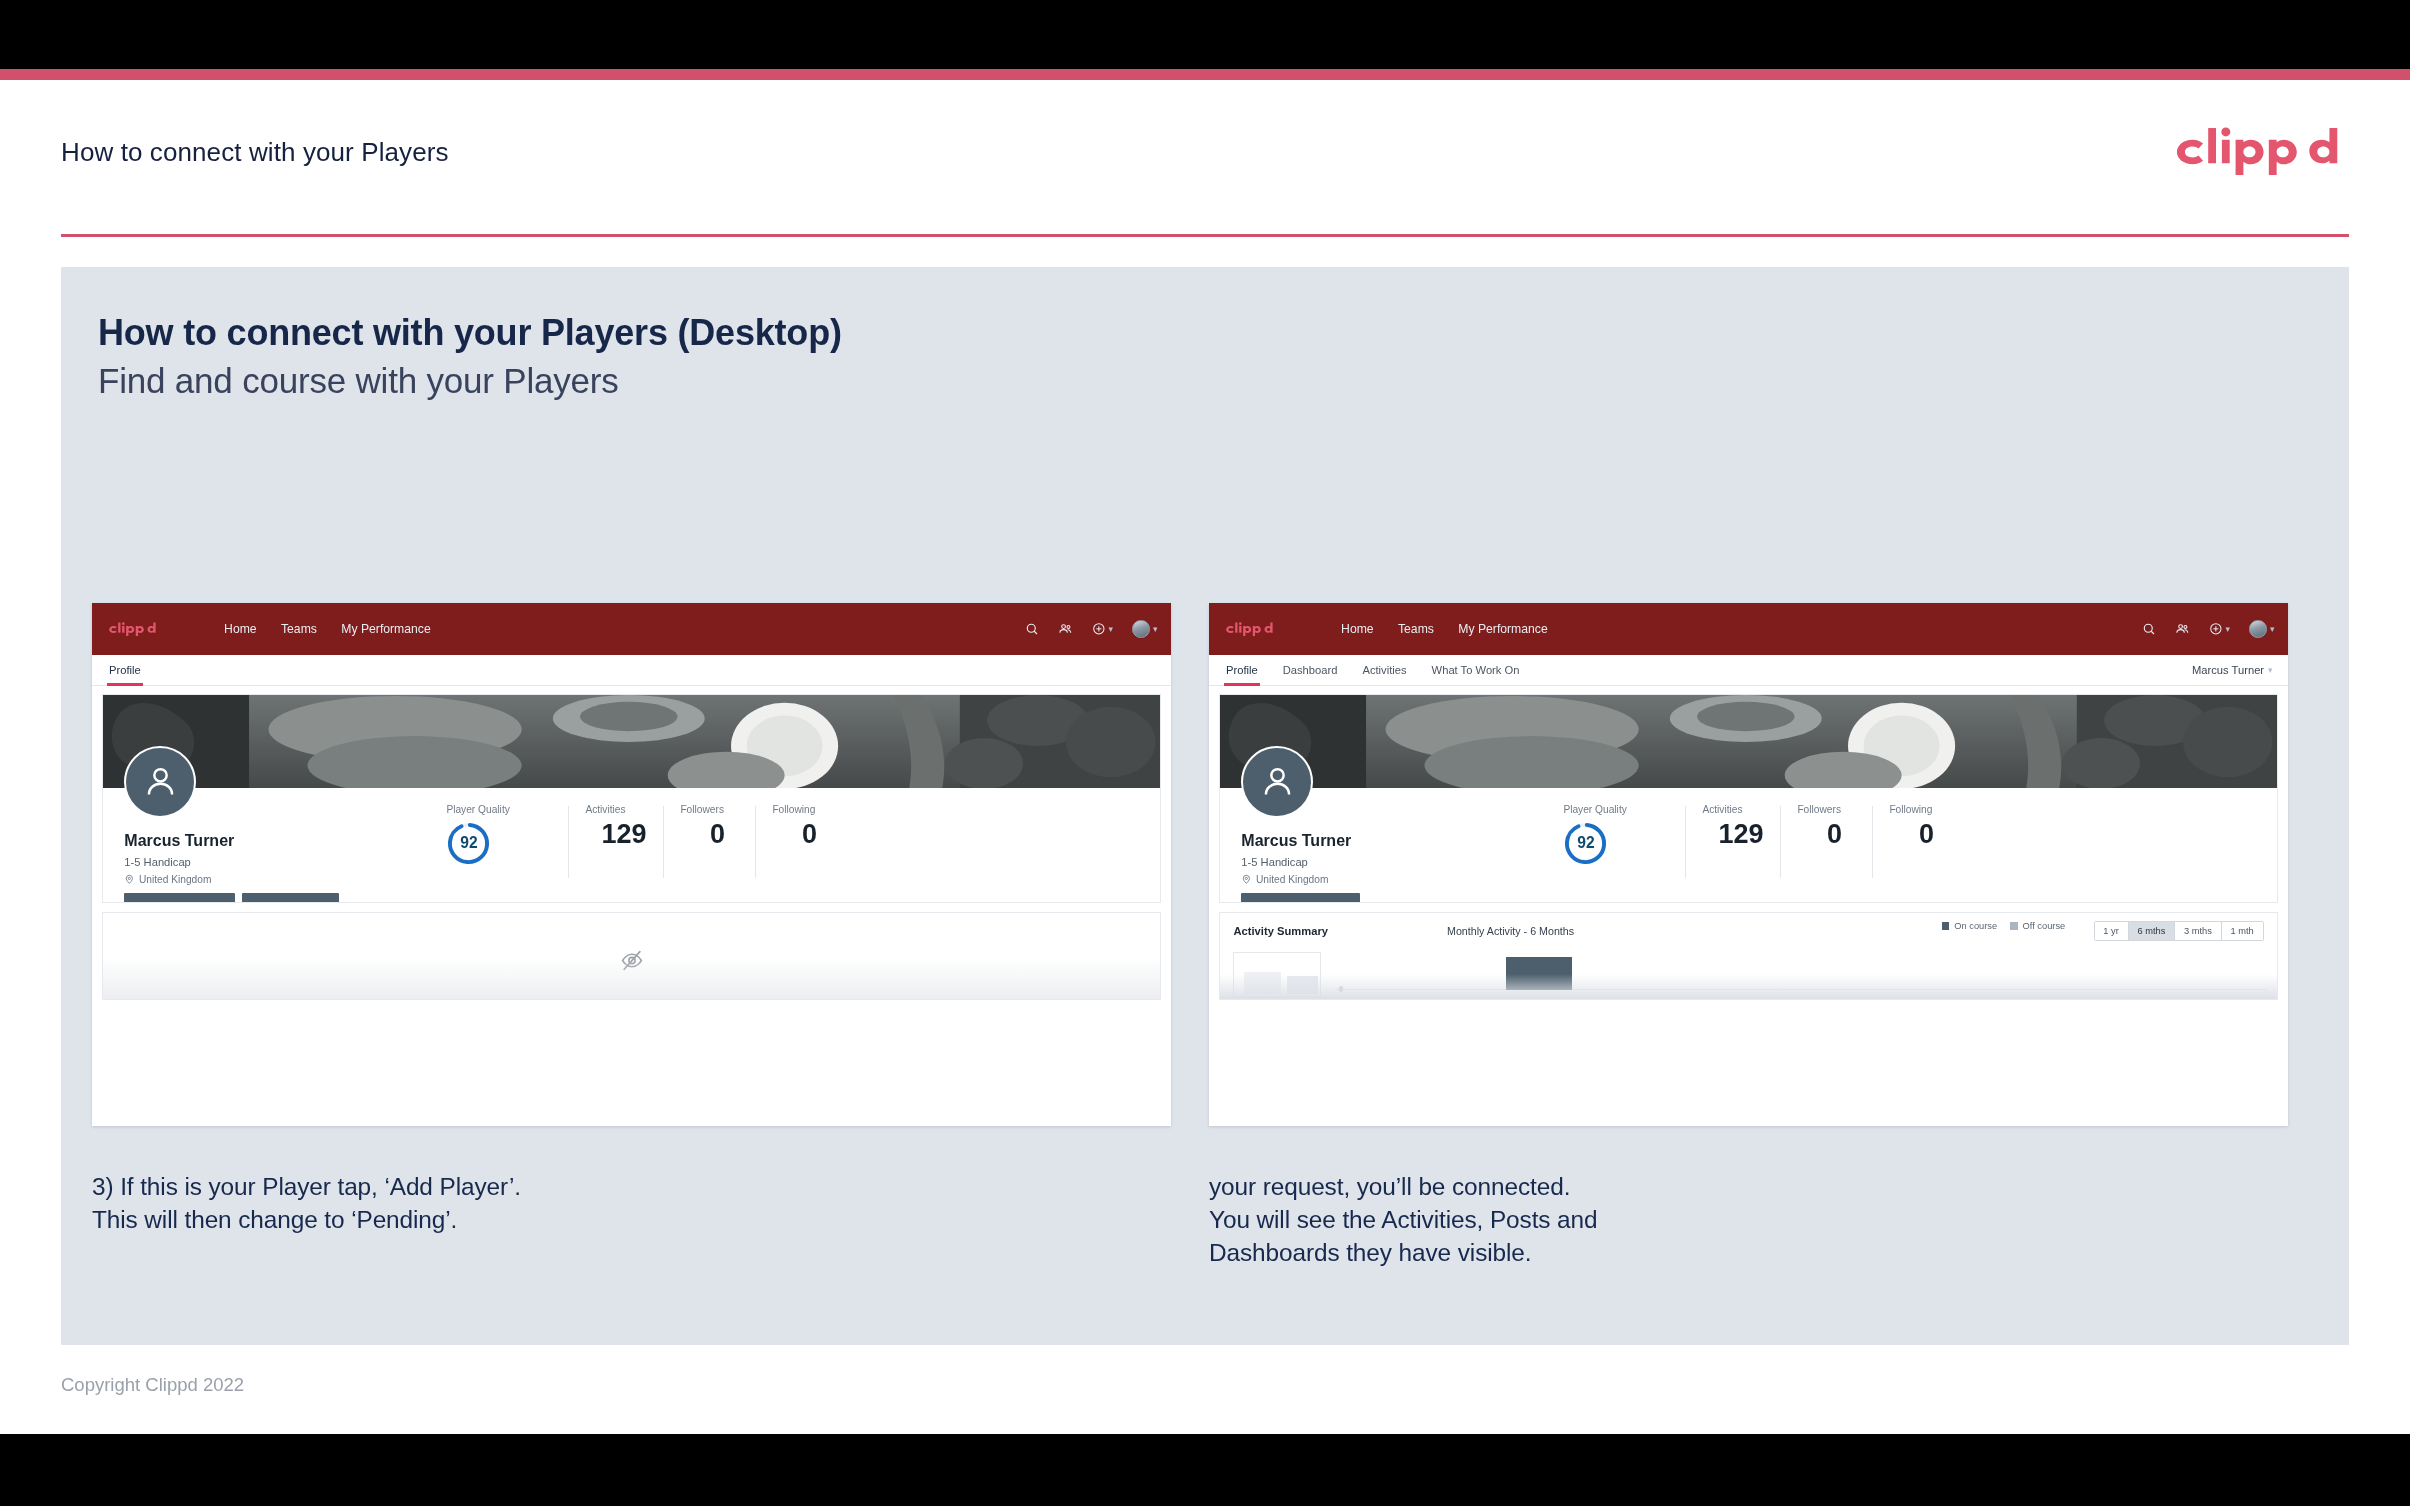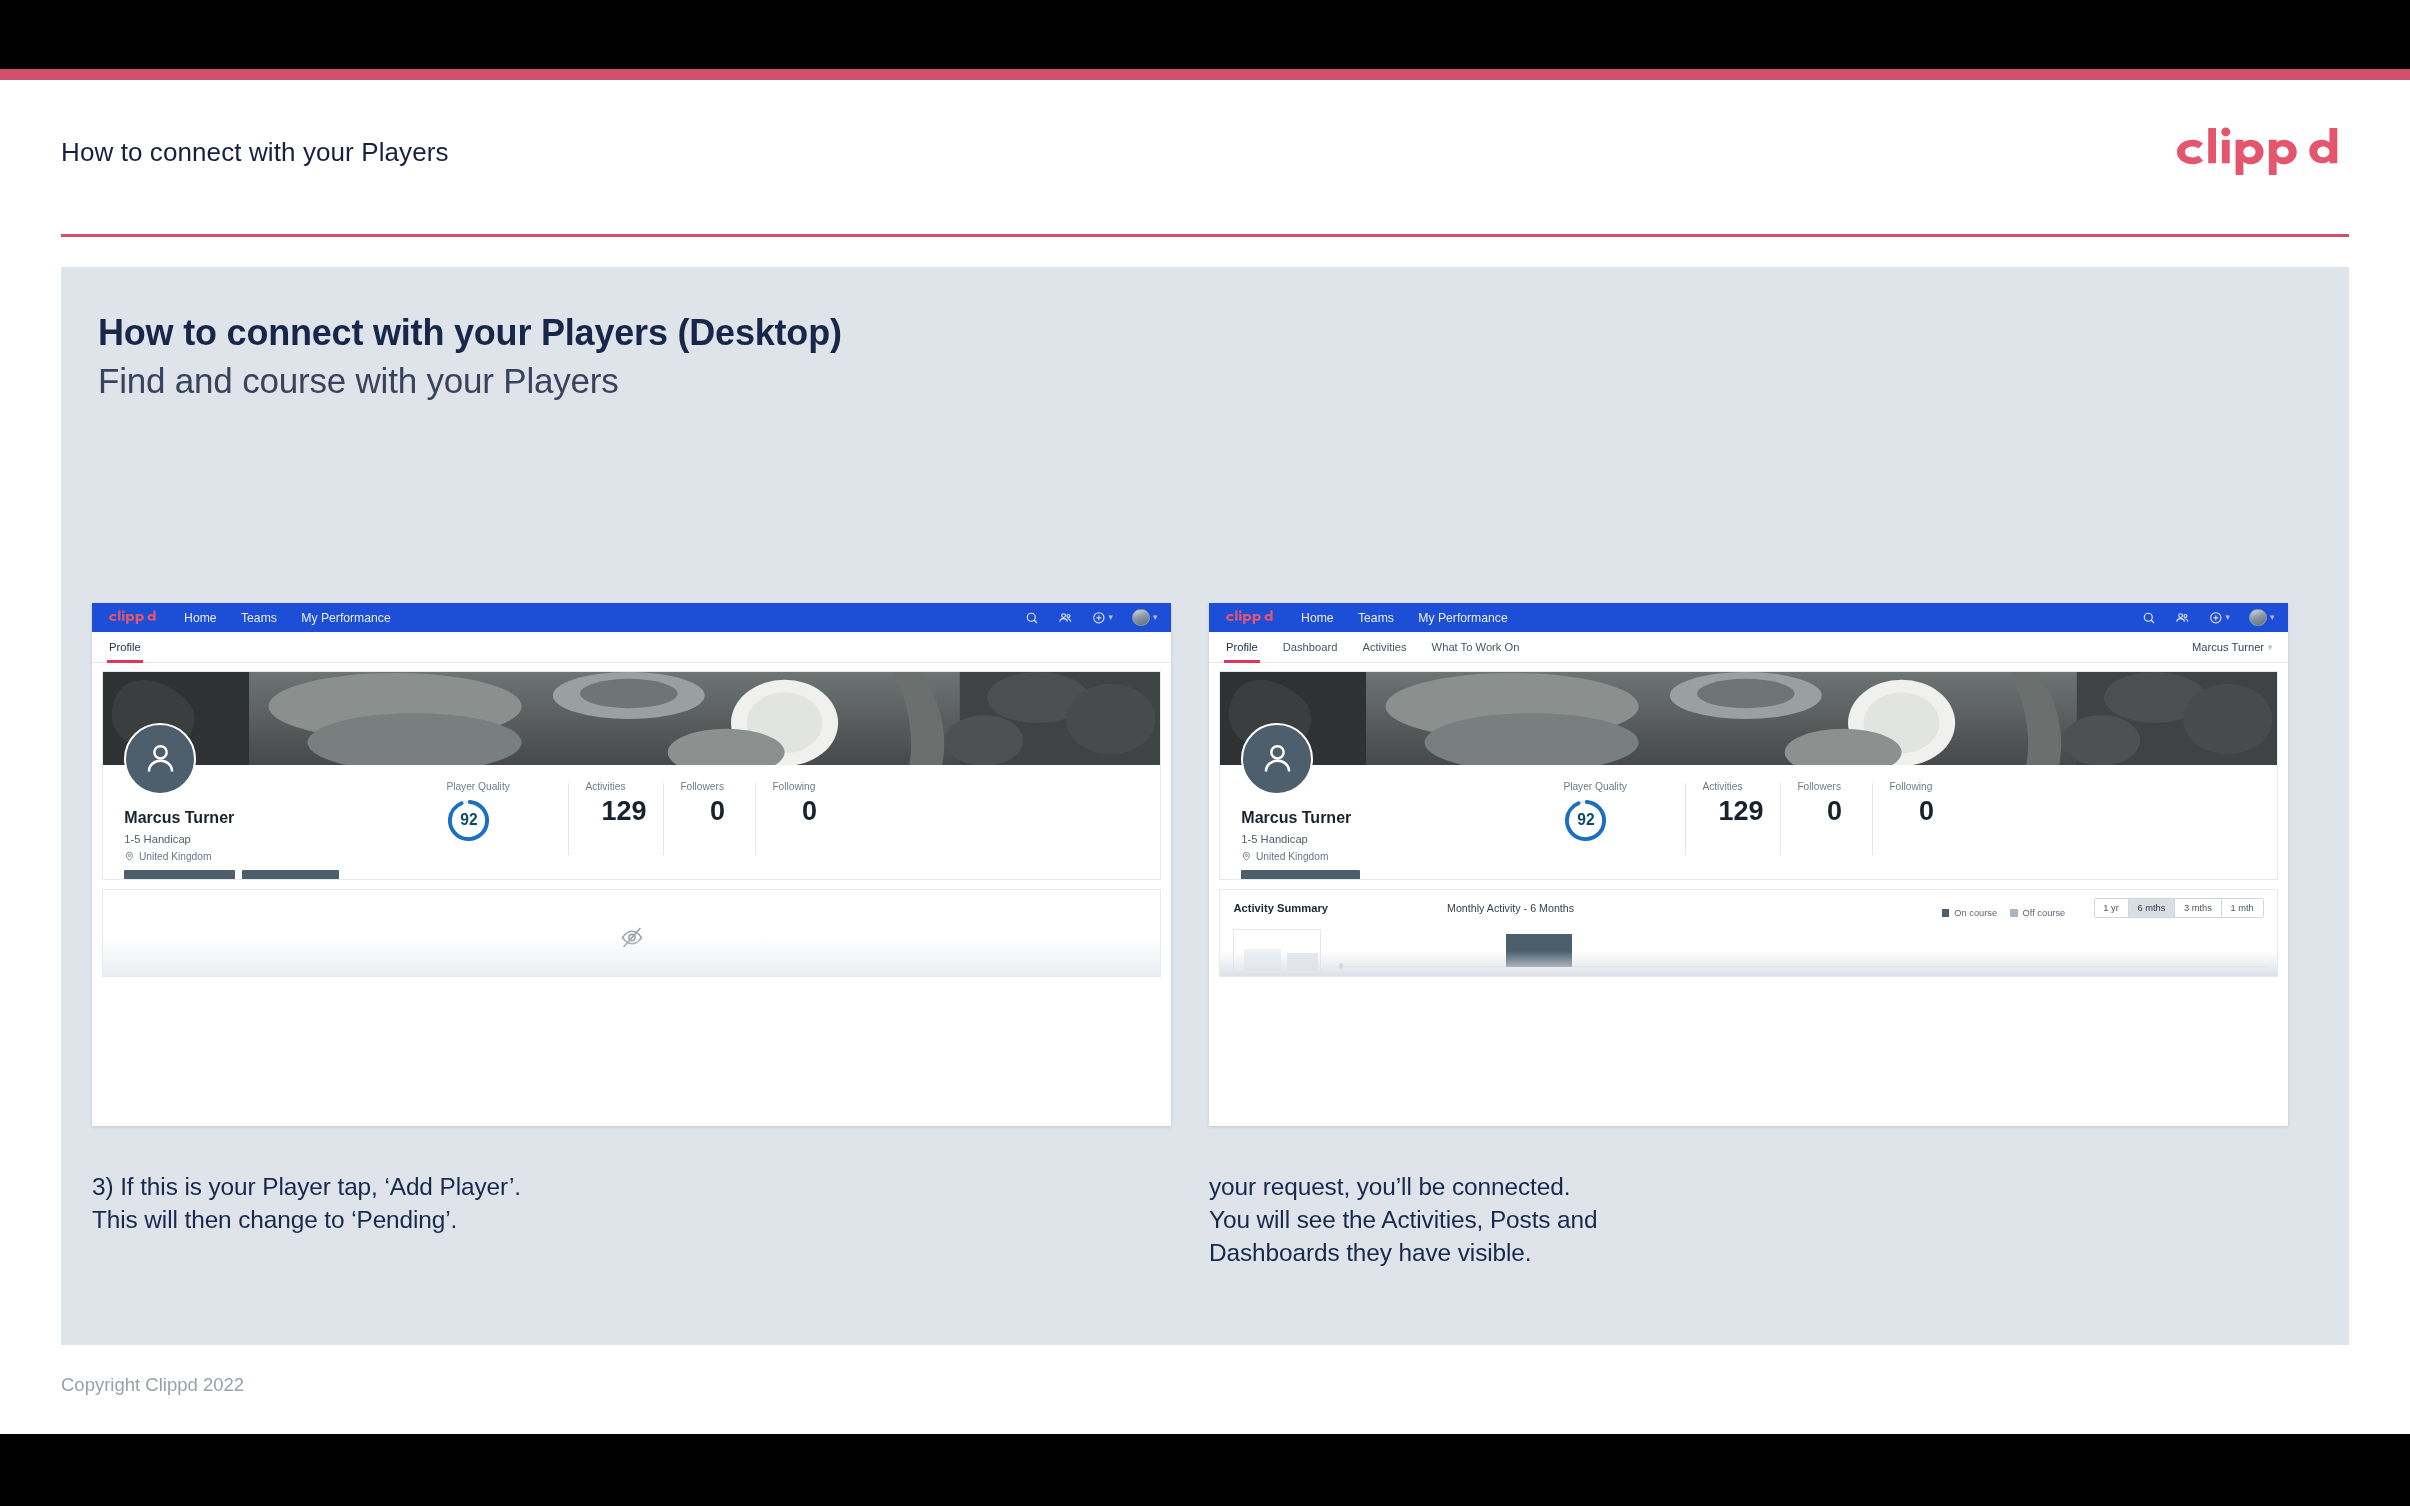--- a/index.html
+++ b/index.html
@@ -60,22 +60,22 @@
     position:absolute;
     background:#fff;
     overflow:hidden;
     box-shadow:0 1px 2.9px rgba(0,0,0,.12);
   }
   .shot-a { left:31px;  top:336px; width:1079px; height:523px; }
   .shot-b { left:1148px; top:336px; width:1079px; height:523px; }
 
   
   .appnav {
-    position:relative; width:100%; height:29px;
-    background:#1d4ed8; display:flex; align-items:center;
+    position:relative; width:100%; height:52px;
+    background:#7f1d1d; display:flex; align-items:center;gap:40px;
   }
   .appnav .brand {
     margin-left:15.6px; width:55px; height:17.6px;
     display:flex; align-items:center;
   }
   .appnav .navlinks { display:flex; align-items:center; margin-left:21.5px; gap:24.4px; }
   .appnav .navlinks span {
     color:#e9edf2; font-size:12.2px; white-space:nowrap;
   }
   .appnav .navicons {
@@ -193,21 +193,21 @@
   .act-card {
     margin:8.8px 9.8px 0 9.8px; background:#fff;
     border:1px solid #e6e9ee; position:relative; height:88px; overflow:hidden;
   }
   .act-head {
     position:relative; height:37px; display:flex; align-items:center;
     padding:0 13.7px;
   }
   .act-title { font-size:11.2px; font-weight:700; color:#1d2733; white-space:nowrap; }
   .act-sub { font-size:10.7px; color:#38424f; margin-left:119px; white-space:nowrap; }
-  .act-legend { margin-left:auto; display:flex; align-items:flex-end; gap:12.7px; }
+  .act-legend { margin-left:auto; display:flex; align-items:flex-start; gap:12.7px; }
   .lg { display:flex; align-items:center; gap:4.9px; font-size:9.3px; color:#5b6672; white-space:nowrap; }
   .sw { width:7.8px; height:7.8px; display:inline-block; }
   .seg {
     display:flex; margin-left:15.6px; border:1px solid #d2d7de; border-radius:2px; overflow:hidden;
   }
   .seg div {
     font-size:9.3px; color:#4c5764; padding:3.9px 8.8px; background:#fff;
     border-right:1px solid #d2d7de; white-space:nowrap;
   }
   .seg div:last-child { border-right:none; }

